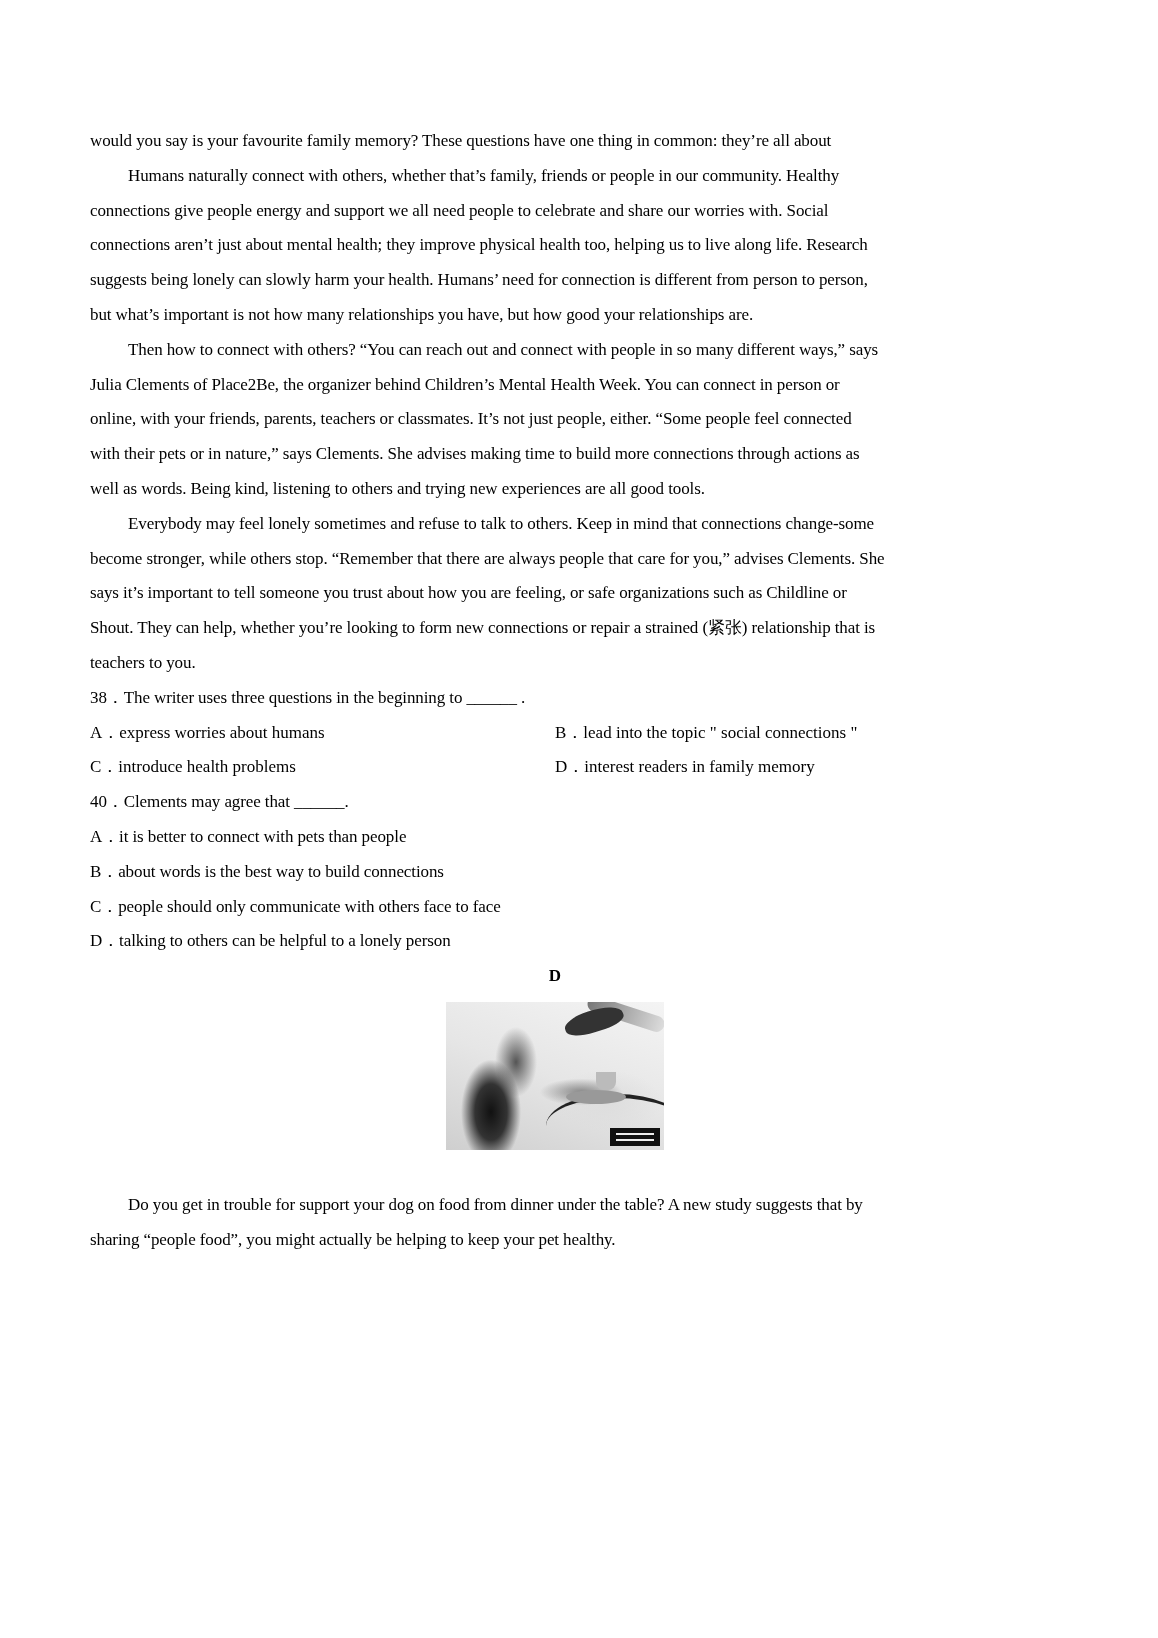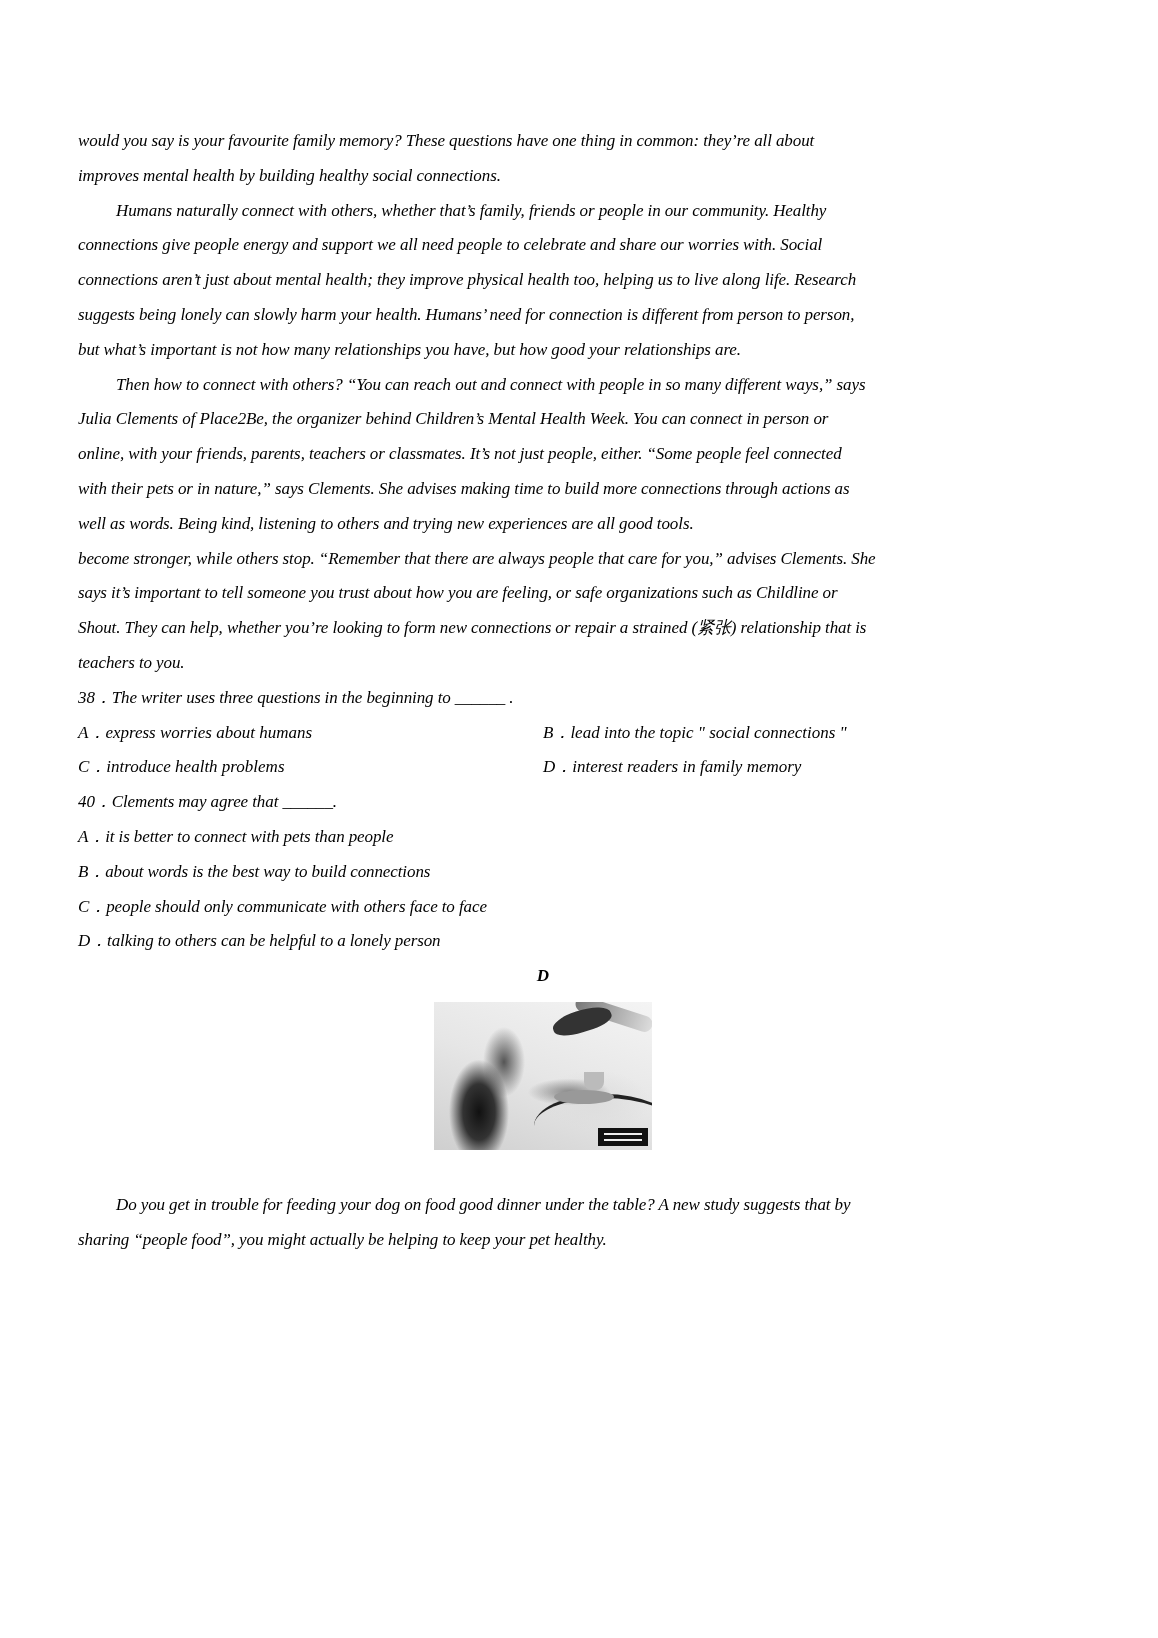--- a/index.html
+++ b/index.html
@@ -1,21 +1,21 @@
 <!DOCTYPE html>
 <html><head>
   <meta charset="utf-8">
   <style>
     html, body { margin: 0; padding: 0; background: #ffffff; }
     body {
       width: 1158px; height: 1638px; position: relative; overflow: hidden;
       font-family: "Liberation Serif", "DejaVu Serif", serif;
       color: #000000;
     }
-    .page { position: absolute; left: 78px; top: 124px; width: 930px; font-style: italic; }
+    .page { position: absolute; left: 90px; top: 124px; width: 930px; }
     .line { font-size: 17px; line-height: 34.8px; height: 34.8px; white-space: nowrap; letter-spacing: -0.1px; }
     .para .line.first { text-indent: 38px; }
     .opts { display: flex; font-size: 17px; line-height: 34.8px; height: 34.8px; white-space: nowrap; justify-content: space-between; }
     .opts.two > div { width: 469px; }
     .opts.four > div { width: 234.5px; }
     .heading { text-align: center; font-weight: bold; font-size: 17px; line-height: 34.8px; height: 34.8px; padding-left: 0px; }
     .figure-wrap { height: 194px; position: relative; }
     .figure {
       position: absolute; left: 356px; top: 8px; width: 218px; height: 148px;
       background:
@@ -37,37 +37,37 @@
     .figure .tag::after { top: 11px; }
   </style>
 </head>
 <body>
 
 <div class="page">
 
   <div>
     <div class="para">
       <div class="line">would you say is your favourite family memory?  These questions have one thing in common:  they’re all about</div>
-      <div class="line">improves mental health by building healthy social connections.</div>
     </div>
     <div class="para">
       <div class="line first">Humans naturally connect with others, whether that’s family, friends or people in our community.  Healthy</div>
       <div class="line">connections give people energy and support we all need people to celebrate and share our worries with. Social</div>
       <div class="line">connections aren’t just about mental health; they improve physical health too, helping us to live along life. Research</div>
       <div class="line">suggests being lonely can slowly harm your health. Humans’  need for connection is different from person to person,</div>
       <div class="line">but what’s important is not how many relationships you have, but how good your relationships are.</div>
     </div>
     <div class="para">
       <div class="line first">Then how to connect with others? “You can reach out and connect with people in so many different ways,” says</div>
       <div class="line">Julia Clements of Place2Be, the organizer behind Children’s Mental Health Week. You can connect in person or</div>
       <div class="line">online, with your friends, parents, teachers or classmates. It’s not just people, either. “Some people feel connected</div>
       <div class="line">with their pets or in nature,” says Clements.  She advises making time to build more connections through actions as</div>
       <div class="line">well as words. Being kind, listening to others and trying new experiences are all good tools.</div>
     </div>
     <div class="para">
+      <div class="line first">Everybody may feel lonely sometimes and refuse to talk to others. Keep in mind that connections change-some</div>
       <div class="line">become stronger, while others stop. “Remember that there are always people that care for you,” advises Clements. She</div>
       <div class="line">says it’s important to tell someone you trust about how you are feeling, or safe organizations such as Childline or</div>
       <div class="line">Shout.  They can help, whether you’re looking to form new connections or repair a strained (紧张) relationship that is</div>
       <div class="line">teachers to you.</div>
     </div>
   </div>
 
   <div>
     <div class="line">38．The writer uses three questions in the beginning to ______ .</div>
     <div class="opts two">
@@ -96,18 +96,18 @@
       <div class="figure">
         <div class="arm"></div>
         <div class="snout"></div>
         <div class="table"></div>
         <div class="plate"></div>
         <div class="cup"></div>
         <div class="tag"></div>
       </div>
     </div>
     <div class="para">
-      <div class="line first">Do you get in trouble for feeding your dog on food good dinner under the table? A new study suggests that by</div>
+      <div class="line first">Do you get in trouble for support your dog on food from dinner under the table? A new study suggests that by</div>
       <div class="line">sharing “people food”, you might actually be helping to keep your pet healthy.</div>
     </div>
   </div>
 
 </div>
 
 </body></html>

